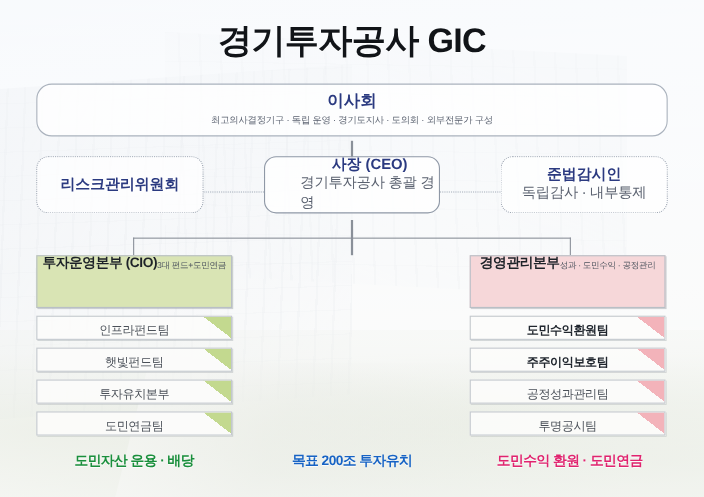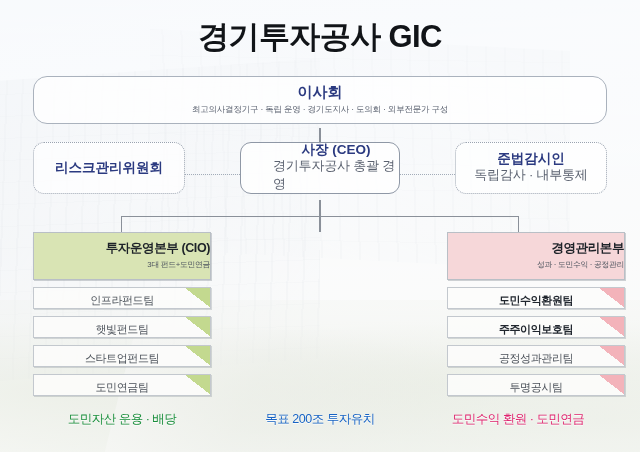--- a/index.html
+++ b/index.html
@@ -66,45 +66,45 @@
   .comp{left:455px;width:152px;}
 
   
   .ln{position:absolute;background:#8a9099;}
   .vline{width:1.2px;}
   .hline{height:1.2px;}
   .dotline{position:absolute;height:0;border-top:1.4px dotted #a2abb8;}
 
   
   .col{position:absolute;top:232px;width:178px;}
-  .col1{left:33px;} .col2{left:231px;} .col3{left:447px;}
+  .col1{left:33px;} .col2{left:231px;} .col3{left:427px;}
 
-  .dept{box-sizing:border-box;height:48px;display:flex;flex-direction:column;
-    align-items:flex-end;justify-content:center;border:1px solid #b9bfc6;
+  .dept{box-sizing:border-box;height:48px;display:flex;flex-direction:row;
+    align-items:flex-start;justify-content:center;border:1px solid #b9bfc6;
     box-shadow:1px 1px 0 rgba(120,128,138,.35);}
   .dept .t{font-size:12.5px;font-weight:bold;color:#1d2228;line-height:1.1;letter-spacing:-.4px;}
   .dept .s{font-size:7.8px;color:#4d545e;margin-top:3px;letter-spacing:-.3px;}
   .dept-green{background:#d9e4b4;}
   .dept-blue{background:#c3e0f2;}
   .dept-pink{background:#f6d7d9;}
 
   .team{position:relative;box-sizing:border-box;height:22px;margin-top:7px;
     display:flex;align-items:flex-end;justify-content:center;overflow:hidden;
     border:1px solid #c3c8ce;background:rgba(252,252,251,.90);
     box-shadow:1px 1px 0 rgba(130,138,146,.30);}
   .team span{position:relative;z-index:2;font-size:11px;color:#4a5058;letter-spacing:-.4px;}
   .team.em span{color:#20262e;font-weight:bold;}
   .team::after{content:"";position:absolute;right:0;top:0;width:26px;height:100%;z-index:1;}
   .acc-green::after{background:linear-gradient(to bottom left,#c3d98f 0 48%,rgba(195,217,143,0) 48%);}
   .acc-blue::after{background:linear-gradient(to bottom left,#a8d4ee 0 48%,rgba(168,212,238,0) 48%);}
   .acc-pink::after{background:linear-gradient(to bottom left,#f3b3ba 0 48%,rgba(243,179,186,0) 48%);}
 
   
   .foot{position:absolute;top:411px;width:178px;text-align:center;
-    font-size:12.5px;font-weight:normal;letter-spacing:-.5px;
+    font-size:12.5px;font-weight:bold;letter-spacing:-.5px;
     text-shadow:0 1px 0 rgba(255,255,255,.8);}
   .foot1{left:33px;} .foot2{left:231px;} .foot3{left:429px;}
 </style>
 </head>
 <body>
 
 <div id="stage">
 
   <div class="bg-sky"></div>
   <div class="bg-building"></div>
@@ -147,21 +147,21 @@
       <div class="t">투자운영본부 (CIO)</div>
       <div class="s">3대 펀드+도민연금</div>
     </div>
     <div class="team acc-green">
         <span>인프라펀드팀</span>
       </div>
     <div class="team acc-green">
         <span>햇빛펀드팀</span>
       </div>
     <div class="team acc-green">
-        <span>스타트업펀드팀</span>
+        <span>투자유치본부</span>
       </div>
     <div class="team acc-green">
         <span>도민연금팀</span>
       </div>
   </div>
 
 
   <div class="col col3">
     <div class="dept dept-pink">
       <div class="t">경영관리본부</div>

